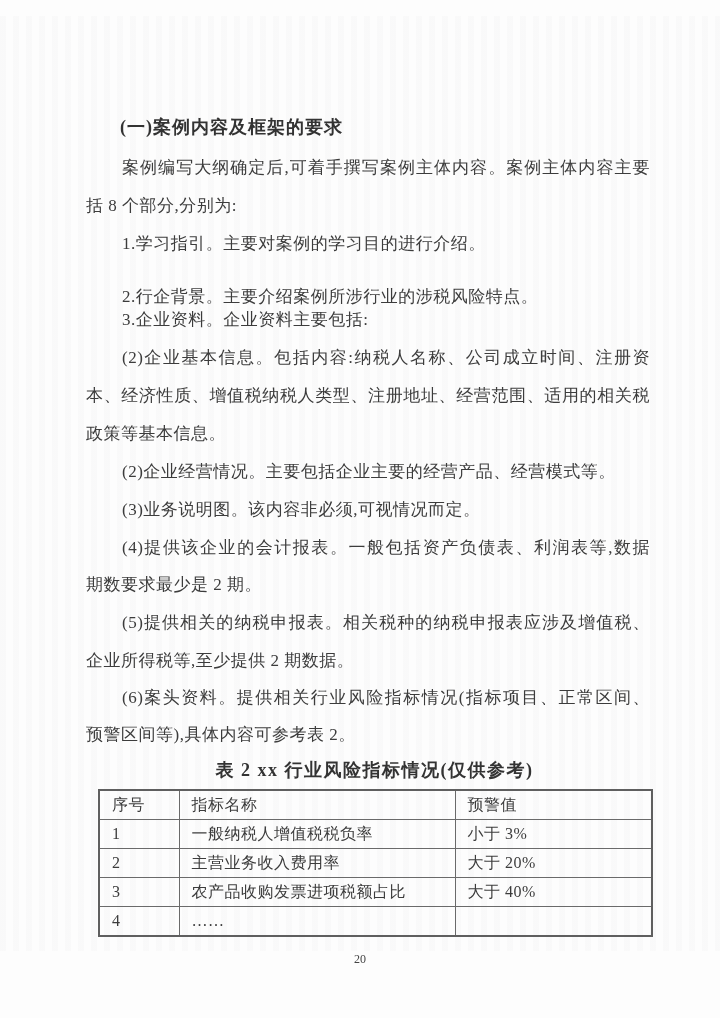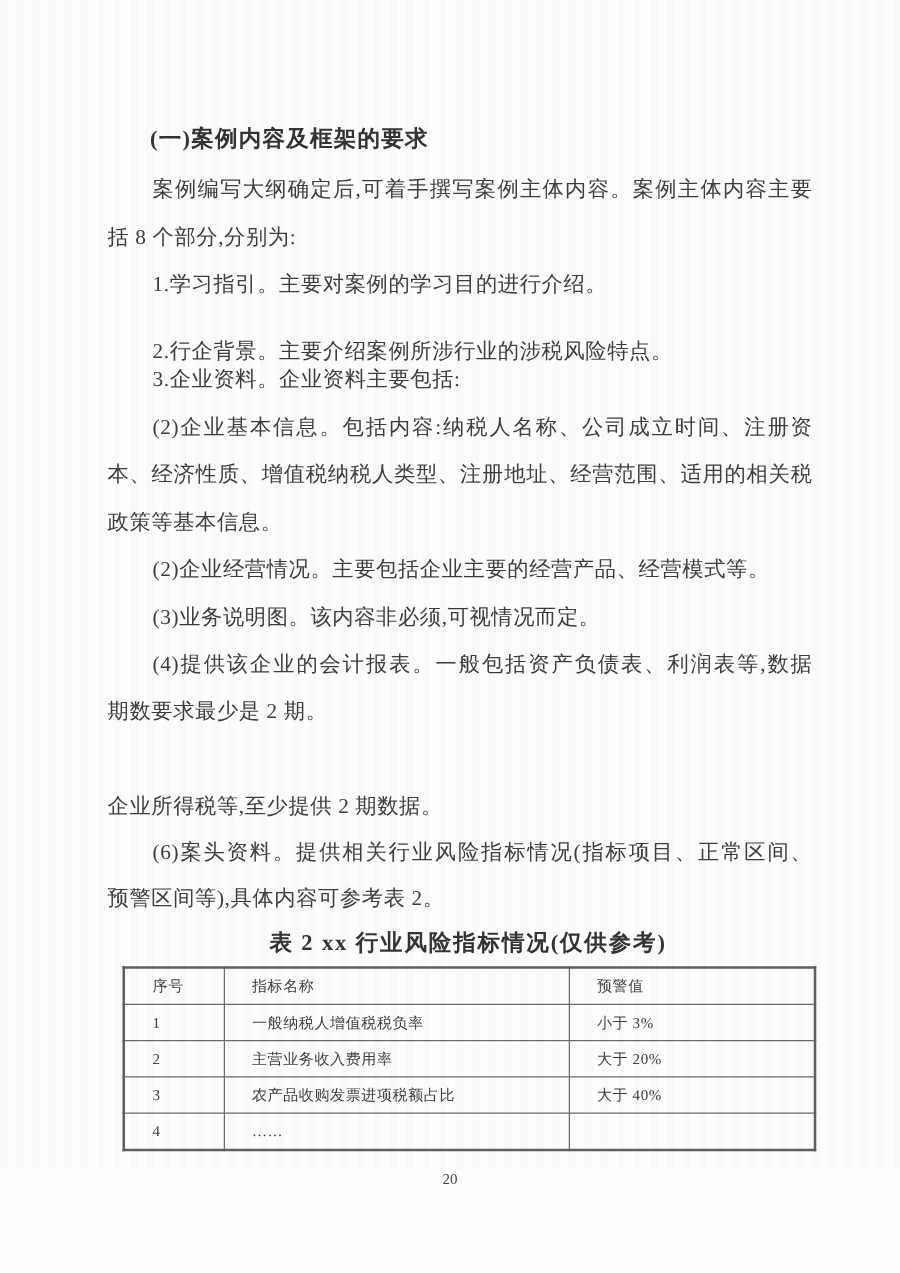--- a/index.html
+++ b/index.html
@@ -9,20 +9,21 @@
     font-family: "Liberation Serif", "DejaVu Serif", serif;
     overflow: hidden;
   }
   .page {
     position: relative;
     width: 720px; height: 935px;
     background:
       repeating-linear-gradient(90deg, rgba(180,180,185,0.05) 0 6px, rgba(255,255,255,0) 6px 13px),
       #fdfdfd;
     color: #3c3c3c;
+    margin-top: 16px;
   }
   .heading {
     position: absolute;
     left: 120px; top: 99px;
     margin: 0;
     font-size: 18px; font-weight: bold;
     color: #333333;
     letter-spacing: 1px;
     white-space: nowrap;
   }
@@ -51,22 +52,22 @@
     left: 98px; top: 773px;
     border-collapse: collapse;
     table-layout: fixed;
     width: 553px;
     border: 2px solid #5f5f5f;
     background: transparent;
   }
   table.risk-table th, table.risk-table td {
     border: 1px solid #6a6a6a;
     height: 28px;
-    padding: 0 6px 0 22px;
-    font-size: 12px;
+    padding: 0 6px 0 12px;
+    font-size: 16px;
     font-weight: normal;
     text-align: left;
     vertical-align: middle;
     color: #3c3c3c;
     letter-spacing: 0.5px;
     overflow: hidden;
     white-space: nowrap;
   }
   .page-number {
     position: absolute;
@@ -88,20 +89,21 @@
   <div class="line indent" style="top:215px">1.学习指引。主要对案例的学习目的进行介绍。</div>
   <div class="line indent" style="top:268px">2.行企背景。主要介绍案例所涉行业的涉税风险特点。</div>
   <div class="line indent" style="top:291px">3.企业资料。企业资料主要包括:</div>
   <div class="line indent full" style="top:329px">(2)企业基本信息。包括内容:纳税人名称、公司成立时间、注册资</div>
   <div class="line flush full" style="top:367px">本、经济性质、增值税纳税人类型、注册地址、经营范围、适用的相关税收</div>
   <div class="line flush" style="top:405px">政策等基本信息。</div>
   <div class="line indent" style="top:443px">(2)企业经营情况。主要包括企业主要的经营产品、经营模式等。</div>
   <div class="line indent" style="top:481px">(3)业务说明图。该内容非必须,可视情况而定。</div>
   <div class="line indent full" style="top:519px">(4)提供该企业的会计报表。一般包括资产负债表、利润表等,数据</div>
   <div class="line flush" style="top:556px">期数要求最少是 2 期。</div>
+  <div class="line indent full" style="top:594px">(5)提供相关的纳税申报表。相关税种的纳税申报表应涉及增值税、</div>
   <div class="line flush" style="top:632px">企业所得税等,至少提供 2 期数据。</div>
   <div class="line indent full" style="top:669px">(6)案头资料。提供相关行业风险指标情况(指标项目、正常区间、</div>
   <div class="line flush" style="top:706px">预警区间等),具体内容可参考表 2。</div>
 
   <div class="table-caption">表 2 xx 行业风险指标情况(仅供参考)</div>
 
   <table class="risk-table">
     <colgroup>
       <col style="width:80px">
       <col style="width:276px">

